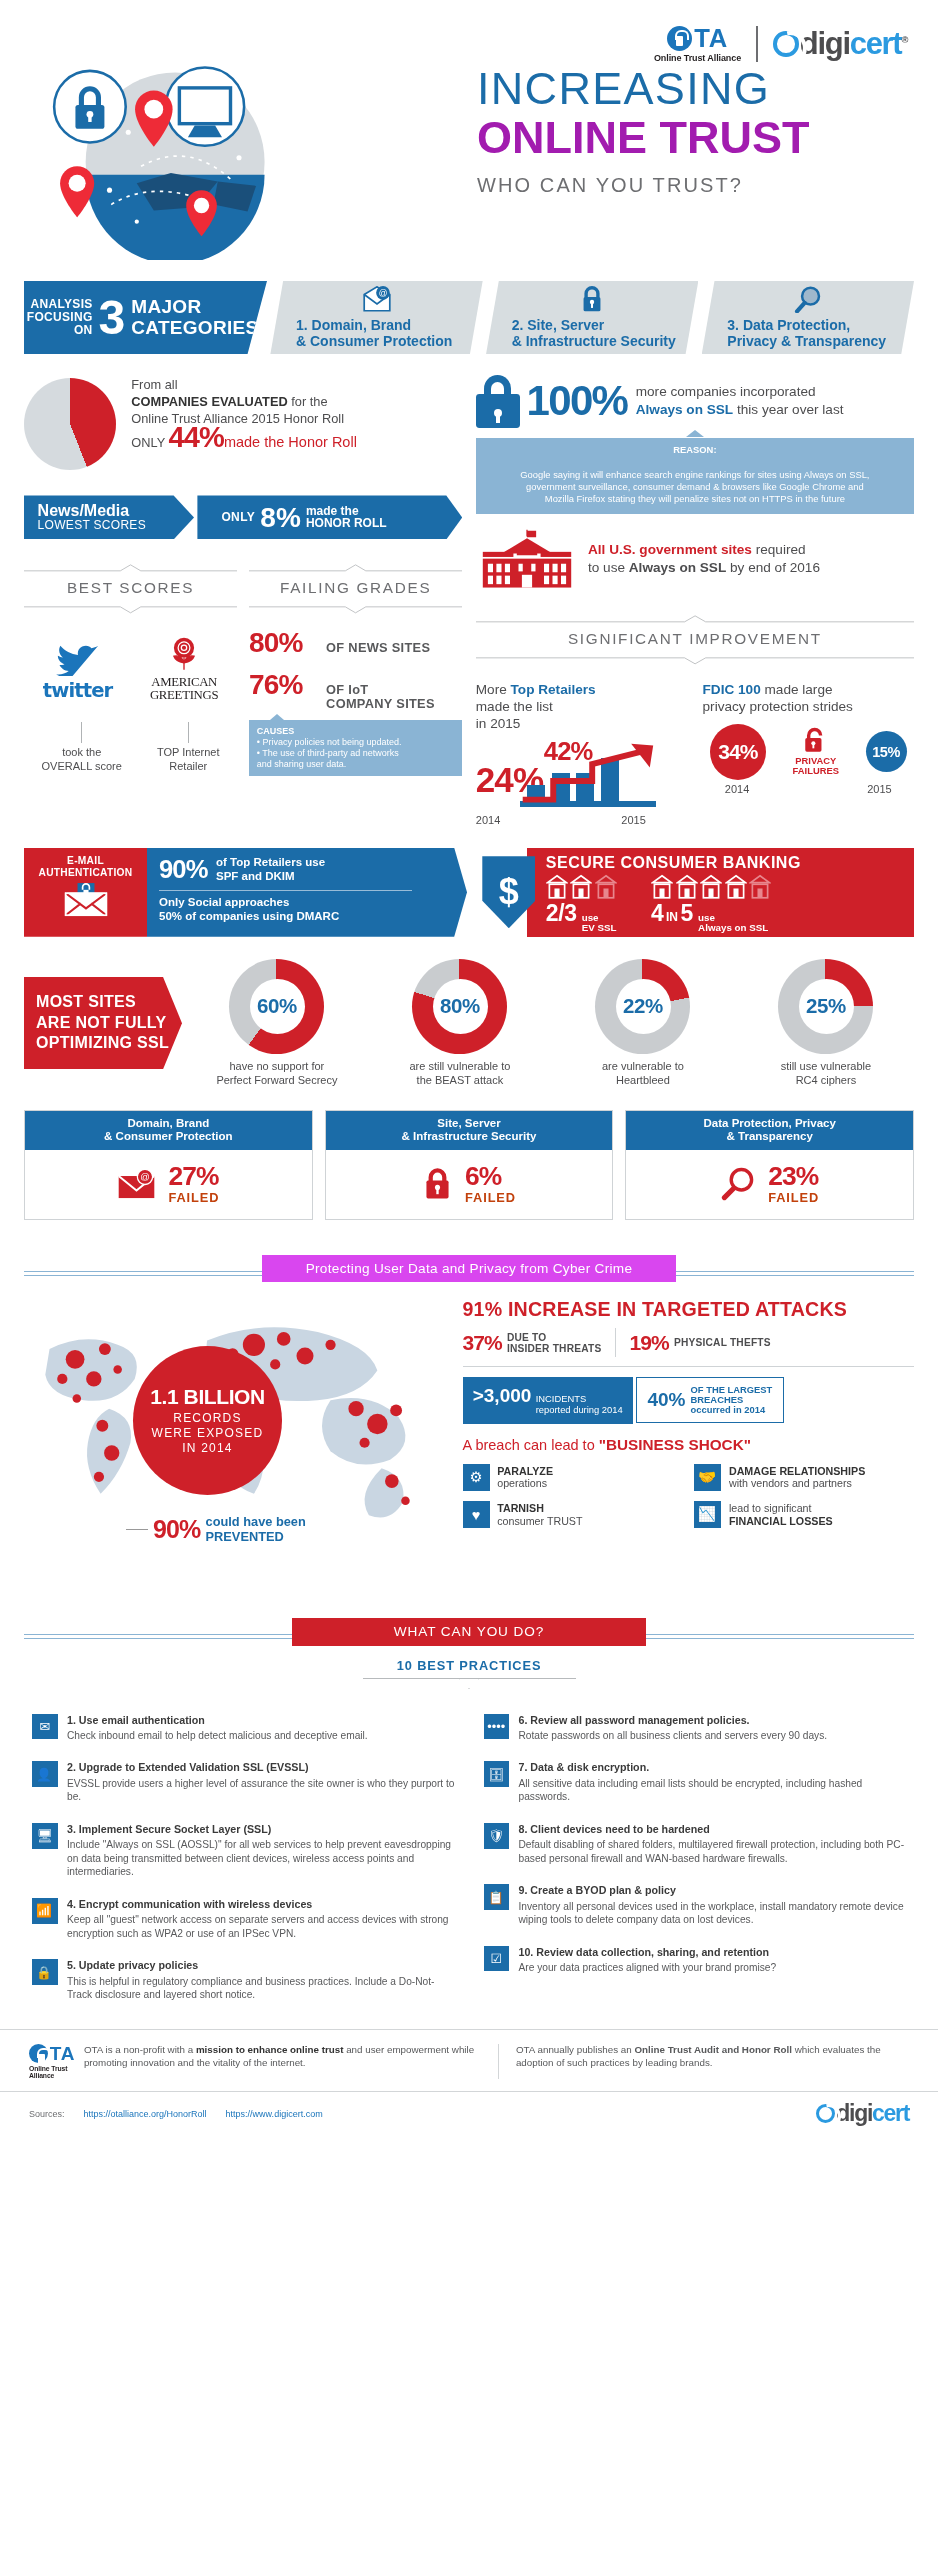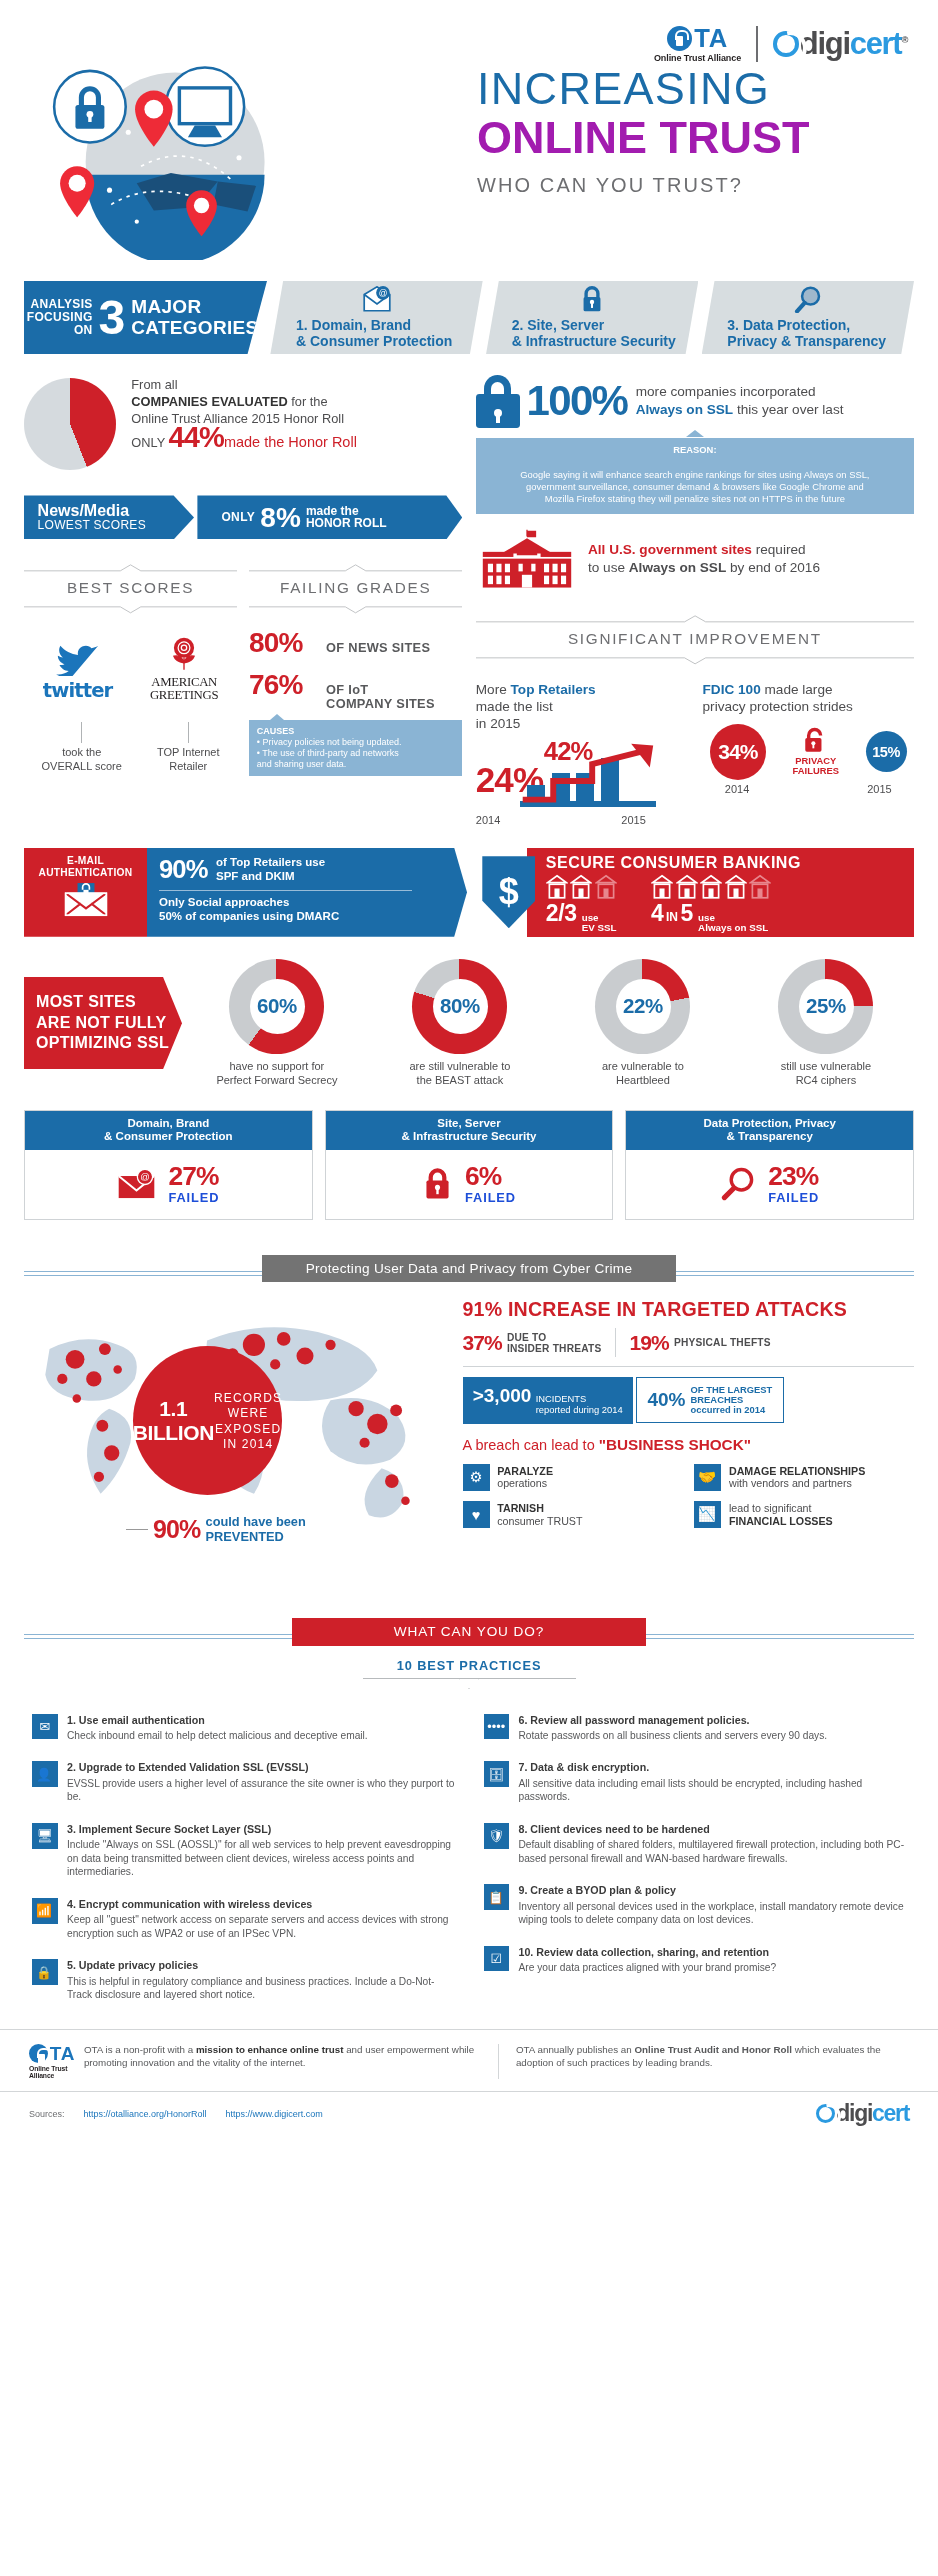--- a/index.html
+++ b/index.html
@@ -185,34 +185,34 @@
      font-size: 20.5px; font-weight: bold; color: #1b6ca8; z-index: 2; letter-spacing:-0.4px;}
   .donut-cap { font-size: 11px; color: #4d4d4f; line-height: 13.6px; margin-top: 6.8px; }
 
   
   .failboxes { display: flex; padding: 0 24px; gap: 12px; margin-top: 22px; }
   .fbox { flex: 1; border: 0.9px solid #cfd3d6; }
   .fbox-head { background: #1b6ca8; color: #fff; text-align: center; padding: 6px 3.4px; font-size: 11.5px;
      font-weight: bold; line-height: 13.6px; }
   .fbox-body { display: flex; align-items: center; justify-content: center; gap: 12px; padding: 13.6px 6.8px; }
   .fbox-num { font-size: 26.4px; font-weight: bold; color: #ce2029; line-height: 27px; letter-spacing:-0.9px;}
-  .fbox-fail { font-size: 12.8px; font-weight: bold; color: #1d4ed8; letter-spacing: 0.9px; }
+  .fbox-fail { font-size: 12.8px; font-weight: bold; color: #c2410c; letter-spacing: 0.9px; }
 
   
   .protect-wrap { position: relative; margin: 34px 24px 0; height: 29px; display: flex; align-items: center; justify-content: center; }
   .protect-lines { position: absolute; left: 0; right: 0; top: 50%; }
   .protect-lines i { display: block; height: 0.9px; background: #8ab4d4; margin: 2.6px 0; }
-  .protect-box { background: #737373; color: #fff; font-size: 13.6px; padding: 6px 44px; position: relative;
+  .protect-box { background: #d946ef; color: #fff; font-size: 13.6px; padding: 6px 44px; position: relative;
      z-index: 2; letter-spacing: 0.3px; }
 
   
   .breach { display: flex; padding: 0 24px; margin-top: 15.3px; gap: 8.5px; }
   .map-col { width: 430px; position: relative; height: 281px; }
   .map-circle { position: absolute; left: 109px; top: 48px; width: 149px; height: 149px; border-radius: 50%;
-     background: #ce2029; color: #fff; display: flex; flex-direction: row; align-items: center;
+     background: #ce2029; color: #fff; display: flex; flex-direction: column; align-items: center;
      justify-content: center; text-align: center; z-index: 4; }
   .mc-1 { font-size: 21px; font-weight: bold; letter-spacing: -0.4px; }
   .mc-2 { font-size: 12px; line-height: 15.3px; letter-spacing: 1.2px; margin-top: 1.7px;}
   .prevented { position: absolute; left: 102px; top: 217px; display: flex; align-items: center; z-index: 5;}
   .prevented .n { font-size: 25px; font-weight: bold; color: #ce2029; letter-spacing:-0.9px;}
   .prevented .t { font-size: 12.8px; color: #1b6ca8; font-weight: bold; line-height: 14.5px; margin-left: 5.1px; }
   .info-col { flex: 1; }
   .attack-title { font-size: 19.6px; font-weight: bold; color: #ce2029; letter-spacing: 0.2px; }
   .attack-sub { display: flex; align-items: center; margin-top: 6.8px; border-bottom: 0.9px solid #cfd3d6; padding-bottom: 8.5px;}
   .as-item { display: flex; align-items: center; }

